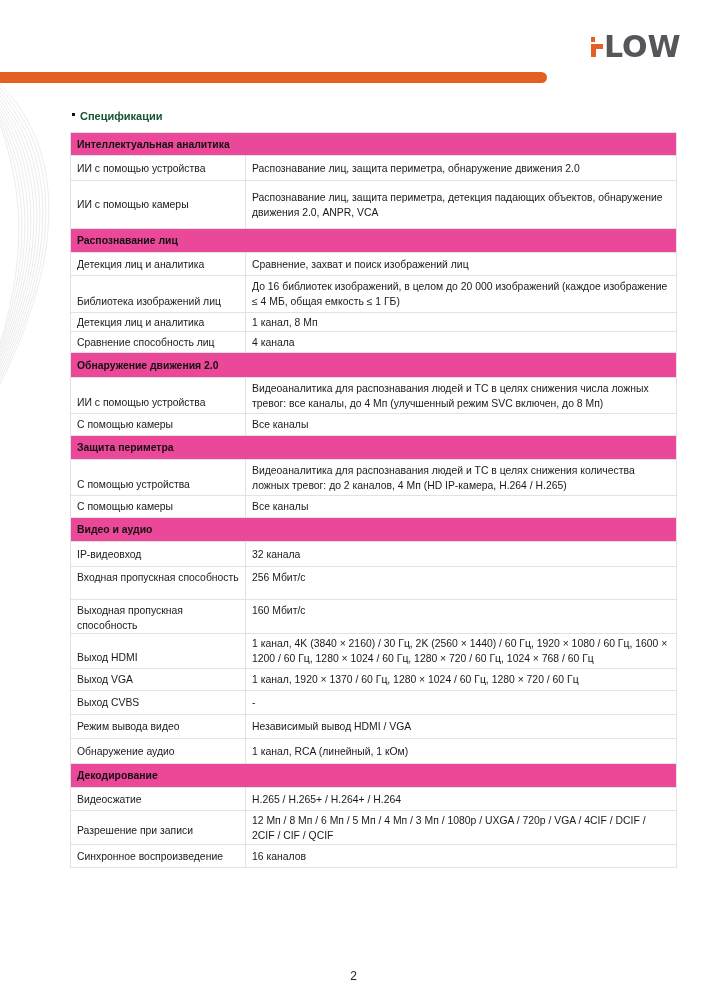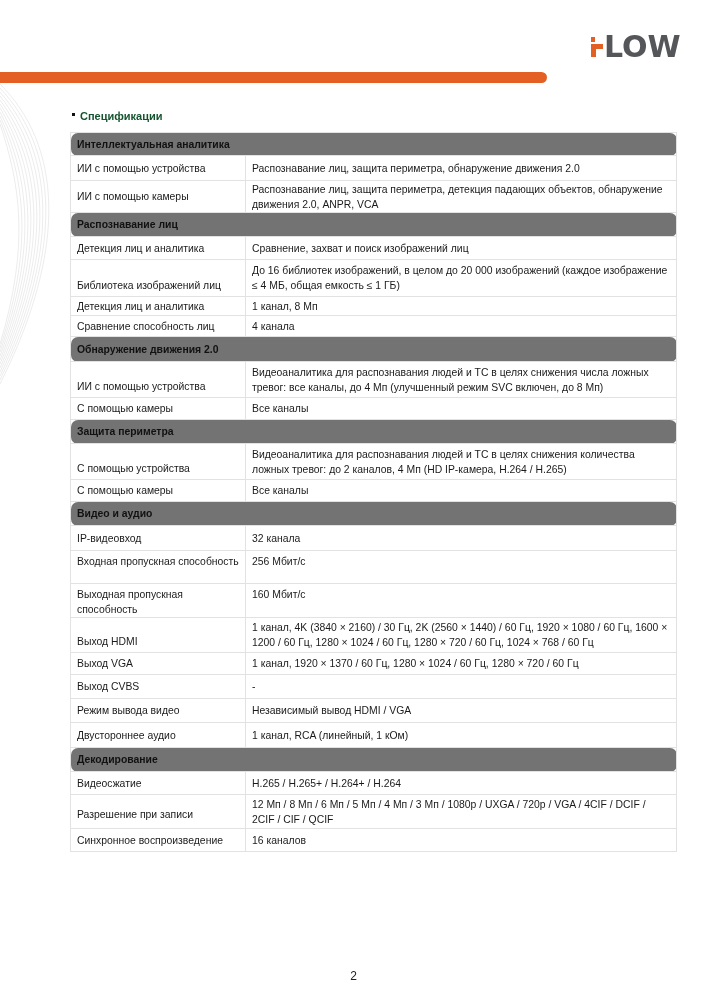--- a/index.html
+++ b/index.html
@@ -14,21 +14,21 @@
   .logo .mark .a { position: absolute; left: 0; top: 0; width: 4px; height: 5px; background: #E35F24; }
   .logo .mark .b { position: absolute; left: 0; top: 7px; width: 12px; height: 5px; background: #E35F24; }
   .logo .mark .c { position: absolute; left: 0; top: 7px; width: 5px; height: 13px; background: #E35F24; }
   .logo .word { font-family: "DejaVu Sans", sans-serif; font-weight: bold; font-size: 30px; line-height: 20px; letter-spacing: 0px; color: #55565a; }
   .bar { position: absolute; left: 0; top: 72px; width: 547px; height: 11px; background: #E35F24; border-radius: 0 6px 6px 0; }
   .section-title { position: absolute; left: 72px; top: 110px; font-size: 11px; font-weight: bold; color: #14532d; }
   .section-title .bullet { display: inline-block; width: 3px; height: 3px; background: #111; margin-right: 5px; vertical-align: 4px; }
   table.spec { position: absolute; left: 70px; top: 132px; width: 607px; border-collapse: collapse; font-size: 10.4px; }
   table.spec td { border: 1px solid #e2e2e2; padding: 0 6px; vertical-align: middle; line-height: 15px; }
   table.spec td.k { width: 162px; margin-top: 28px; }
-  table.spec tr.group td { background: #737373; font-weight: bold; color: #111; border-radius: 7px; }
+  table.spec tr.group td { background: #ec4899; font-weight: bold; color: #111; }
   .pageno { position: absolute; left: 0; width: 707px; top: 969px; text-align: center; font-size: 12px; color: #222; }
 </style>
 </head>
 <body>
 
 <svg class="deco" viewBox="0 0 120 420" preserveAspectRatio="none">
   <g fill="none" stroke="#d8d8d8" stroke-width="0.5">
     <path d="M0 0 C 60 60, 70 160, 0 300"></path>
     <path d="M0 4 C 56 64, 66 160, 0 296"></path>
     <path d="M0 8 C 52 68, 62 160, 0 292"></path>
@@ -60,21 +60,21 @@
 
 <table class="spec">
   <tbody>
     <tr class="group" style="height:23px">
         <td colspan="2">Интеллектуальная аналитика</td>
       </tr>
     <tr style="height:25px">
         <td class="k">ИИ с помощью устройства</td>
         <td>Распознавание лиц, защита периметра, обнаружение движения 2.0</td>
       </tr>
-    <tr style="height:32px">
+    <tr style="height:48px">
         <td class="k">ИИ с помощью камеры</td>
         <td>Распознавание лиц, защита периметра, детекция падающих объектов, обнаружение движения 2.0, ANPR, VCA</td>
       </tr>
 
     <tr class="group" style="height:24px">
         <td colspan="2">Распознавание лиц</td>
       </tr>
     <tr style="height:23px">
         <td class="k">Детекция лиц и аналитика</td>
         <td>Сравнение, захват и поиск изображений лиц</td>
@@ -141,21 +141,21 @@
       </tr>
     <tr style="height:24px">
         <td class="k">Выход CVBS</td>
         <td>-</td>
       </tr>
     <tr style="height:24px">
         <td class="k">Режим вывода видео</td>
         <td>Независимый вывод HDMI / VGA</td>
       </tr>
     <tr style="height:25px">
-        <td class="k">Двустороннее аудио</td>
+        <td class="k">Обнаружение аудио</td>
         <td>1 канал, RCA (линейный, 1 кОм)</td>
       </tr>
 
     <tr class="group" style="height:24px">
         <td colspan="2">Декодирование</td>
       </tr>
     <tr style="height:23px">
         <td class="k">Видеосжатие</td>
         <td>H.265 / H.265+ / H.264+ / H.264</td>
       </tr>

